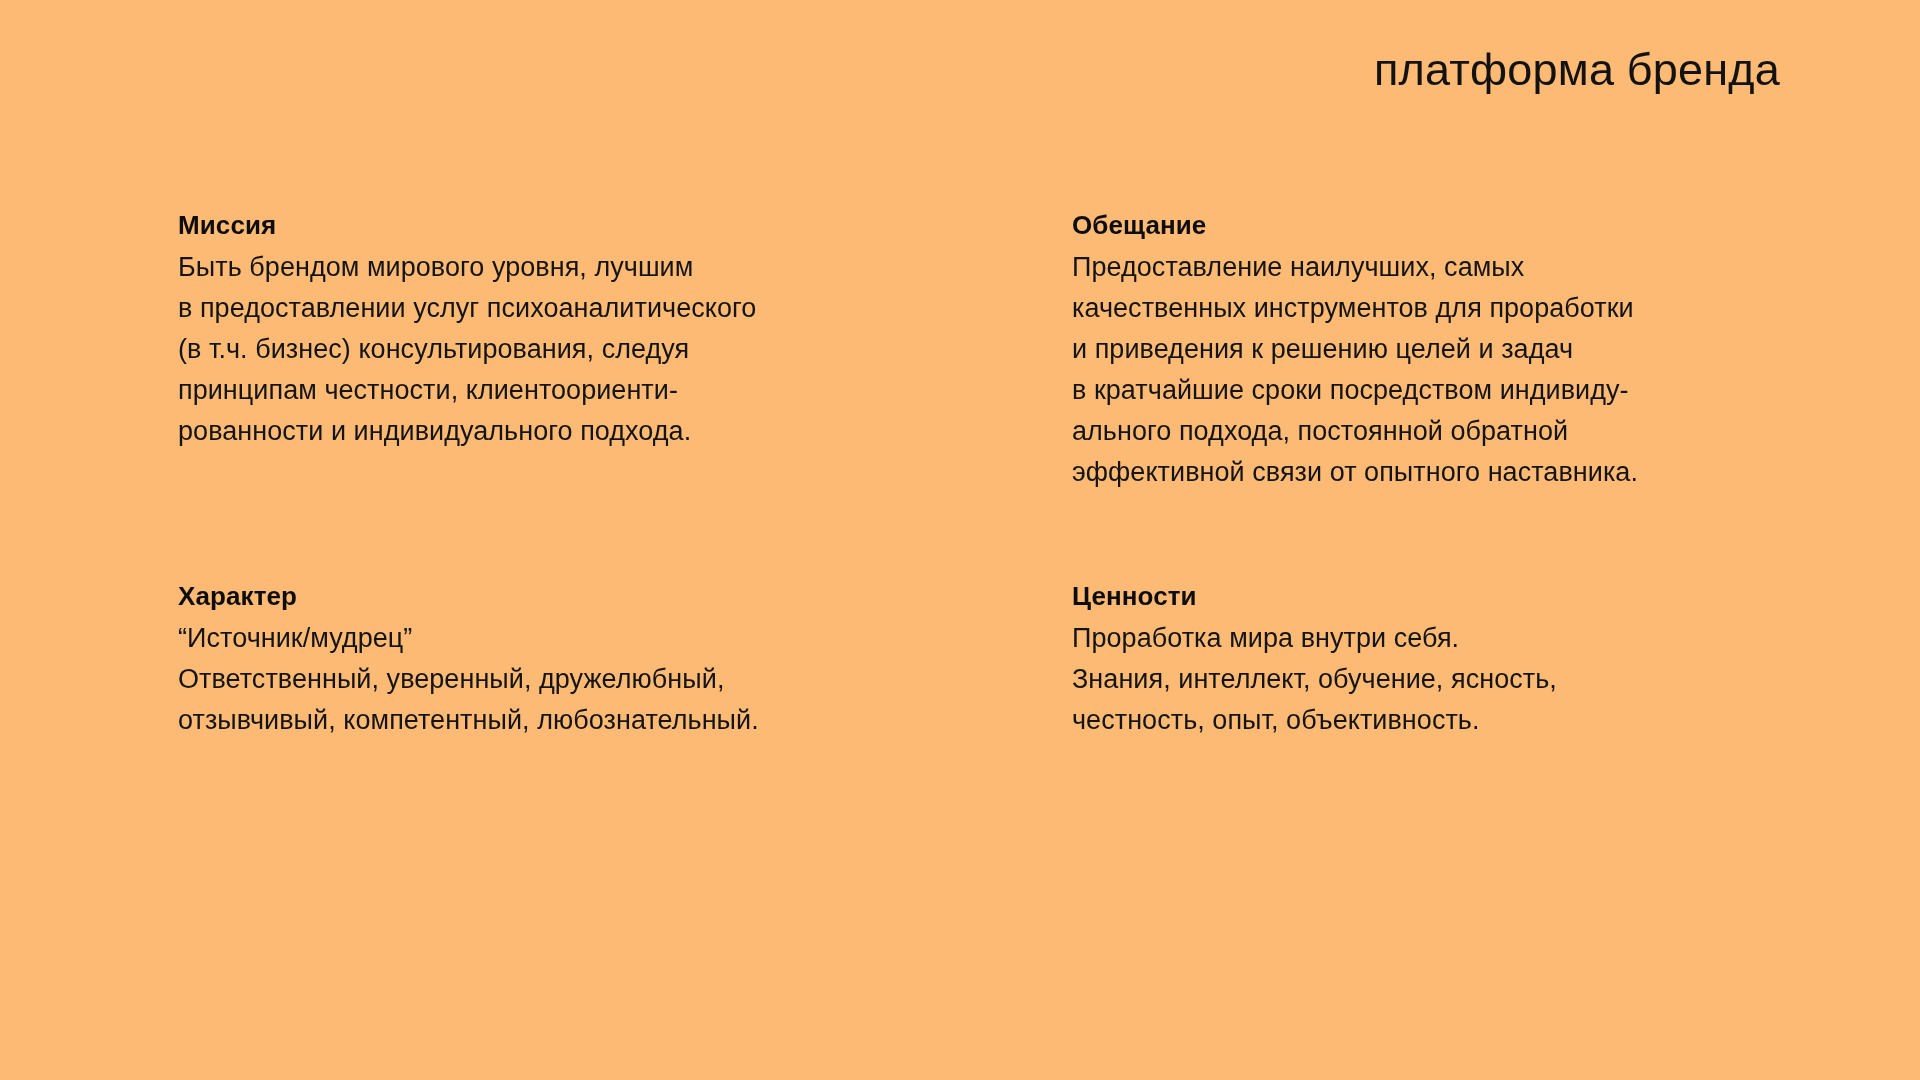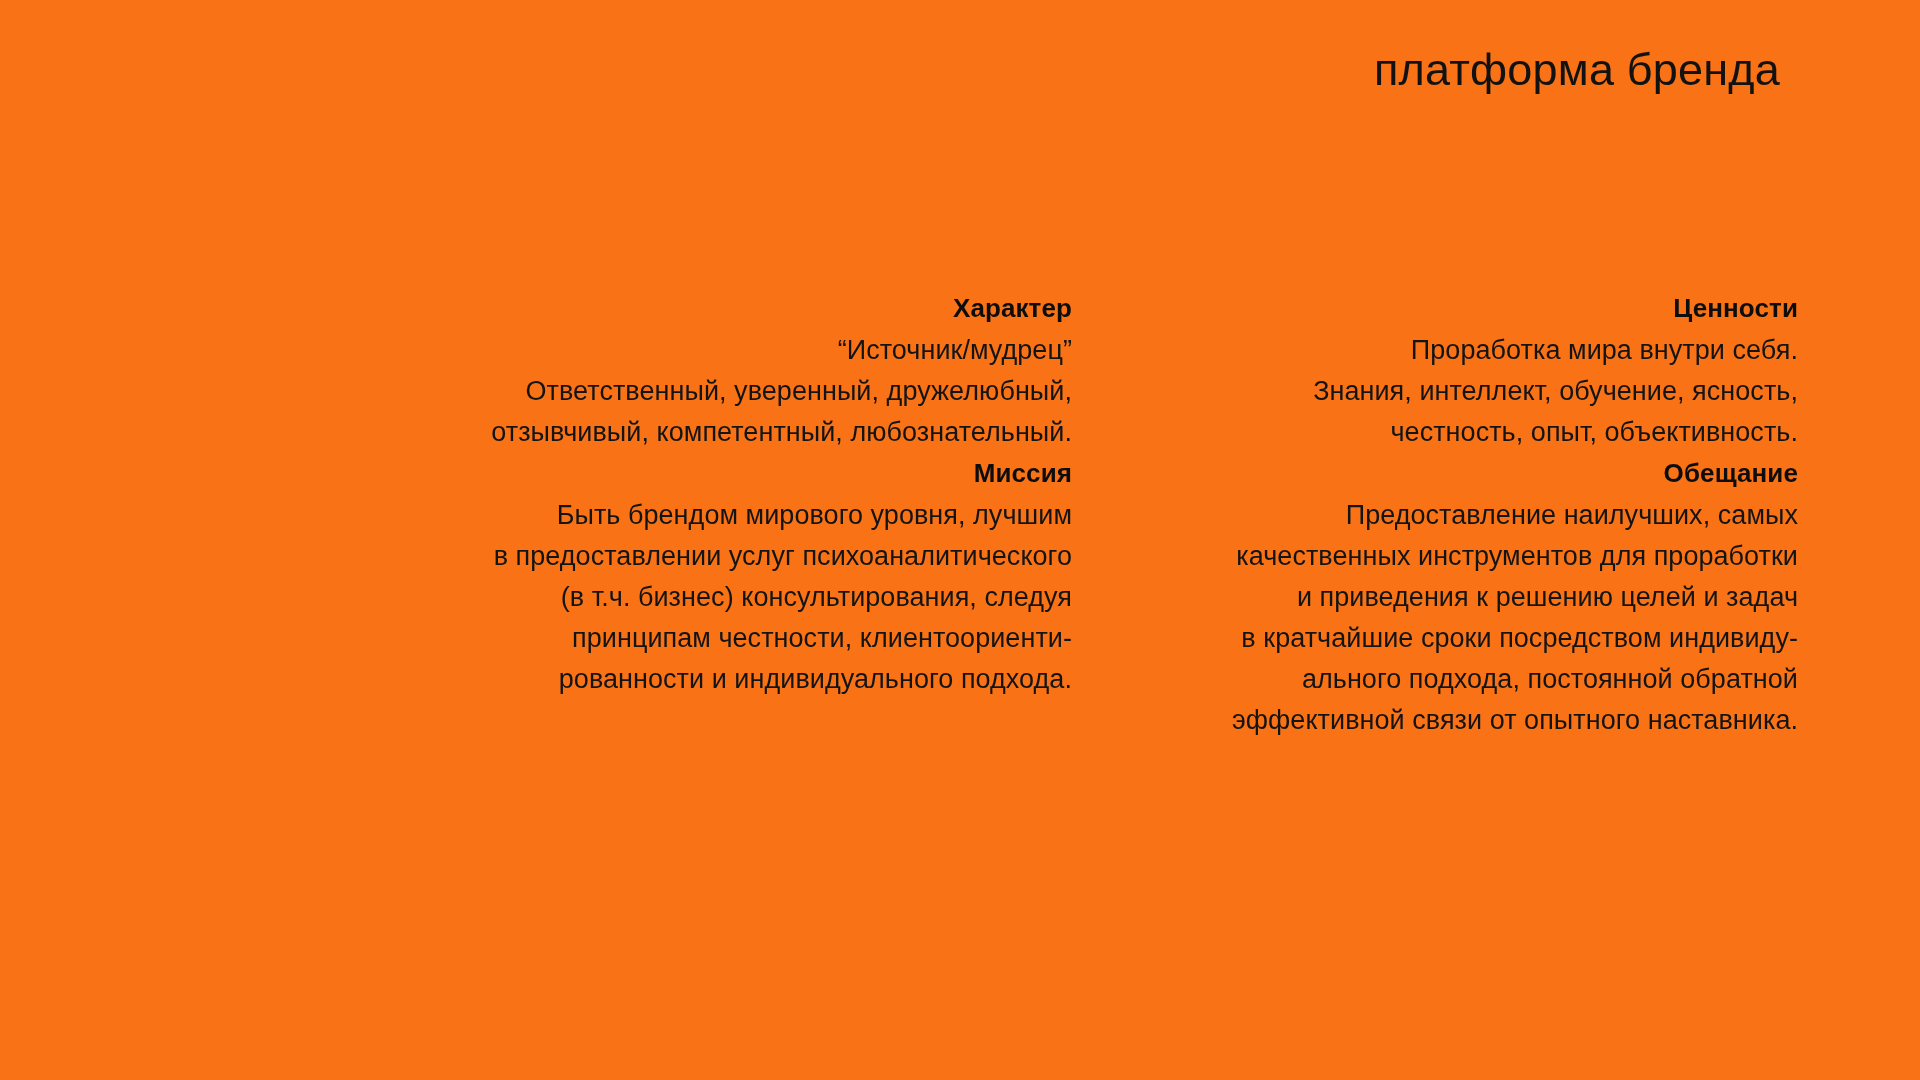--- a/index.html
+++ b/index.html
@@ -14,22 +14,21 @@
     background: #f4f4f3;
     font-family: "Liberation Sans", "DejaVu Sans", sans-serif;
     color: #111111;
     -webkit-font-smoothing: antialiased;
   }
 
   .slide {
     position: relative;
     width: 1920px;
     height: 1080px;
-    background: #f97316;
-    text-align: right;
+    background: #fdba74;
   }
 
   
   .slide-title {
     position: absolute;
     top: 44px;
     right: 140px;
     font-size: 45px;
     font-weight: 400;
     letter-spacing: 0.2px;
@@ -93,42 +92,20 @@
 </style>
 </head>
 <body>
 
 <div class="slide">
 
   <div class="slide-title">платформа бренда</div>
 
   <div class="blocks">
 
-    <div class="block-row row-bottom">
-
-      <div class="block col-left">
-        <div class="block-heading">Характер</div>
-        <div class="block-body">
-          <span class="block-line">“Источник/мудрец”</span>
-          <span class="block-line">Ответственный, уверенный, дружелюбный,</span>
-          <span class="block-line">отзывчивый, компетентный, любознательный.</span>
-        </div>
-      </div>
-
-      <div class="block col-right">
-        <div class="block-heading">Ценности</div>
-        <div class="block-body">
-          <span class="block-line">Проработка мира внутри себя.</span>
-          <span class="block-line">Знания, интеллект, обучение, ясность,</span>
-          <span class="block-line">честность, опыт, объективность.</span>
-        </div>
-      </div>
-
-    </div>
-
     <div class="block-row row-top">
 
       <div class="block col-left">
         <div class="block-heading">Миссия</div>
         <div class="block-body">
           <span class="block-line">Быть брендом мирового уровня, лучшим</span>
           <span class="block-line">в предоставлении услуг психоаналитического</span>
           <span class="block-line">(в т.ч. бизнес) консультирования, следуя</span>
           <span class="block-line">принципам честности, клиентоориенти-</span>
           <span class="block-line">рованности и индивидуального подхода.</span>
@@ -142,15 +119,37 @@
           <span class="block-line">качественных инструментов для проработки</span>
           <span class="block-line">и приведения к решению целей и задач</span>
           <span class="block-line">в кратчайшие сроки посредством индивиду-</span>
           <span class="block-line">ального подхода, постоянной обратной</span>
           <span class="block-line">эффективной связи от опытного наставника.</span>
         </div>
       </div>
 
     </div>
 
+    <div class="block-row row-bottom">
+
+      <div class="block col-left">
+        <div class="block-heading">Характер</div>
+        <div class="block-body">
+          <span class="block-line">“Источник/мудрец”</span>
+          <span class="block-line">Ответственный, уверенный, дружелюбный,</span>
+          <span class="block-line">отзывчивый, компетентный, любознательный.</span>
+        </div>
+      </div>
+
+      <div class="block col-right">
+        <div class="block-heading">Ценности</div>
+        <div class="block-body">
+          <span class="block-line">Проработка мира внутри себя.</span>
+          <span class="block-line">Знания, интеллект, обучение, ясность,</span>
+          <span class="block-line">честность, опыт, объективность.</span>
+        </div>
+      </div>
+
+    </div>
+
   </div>
 
 </div>
 
 </body></html>

